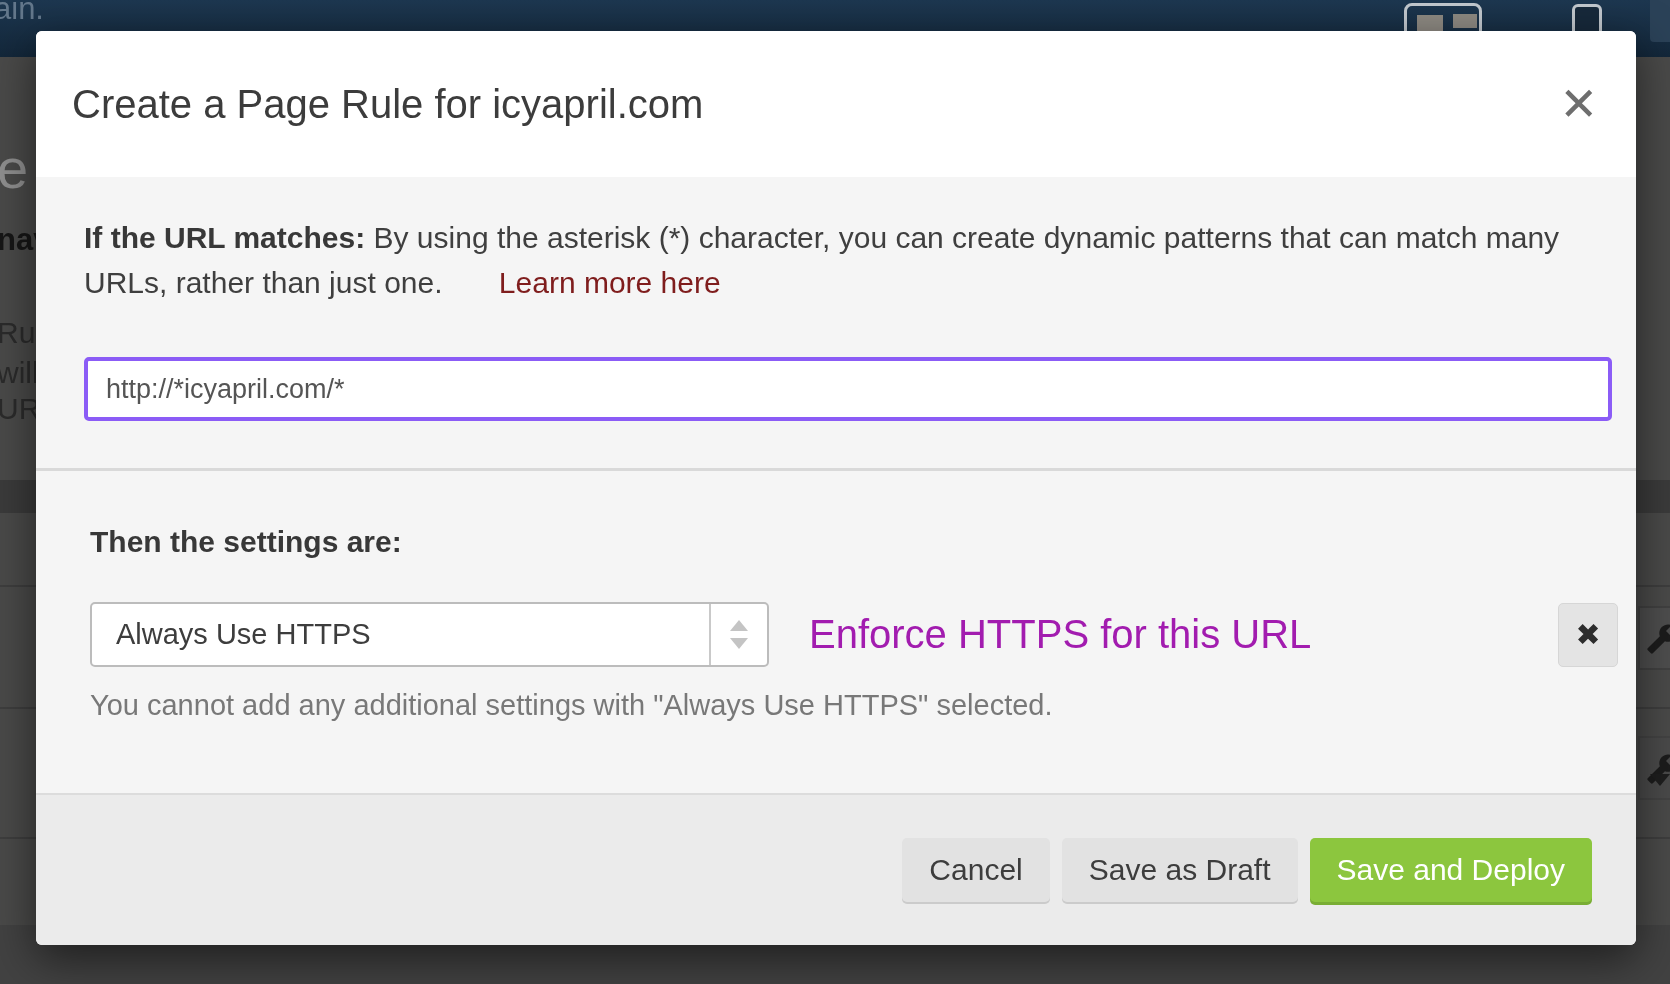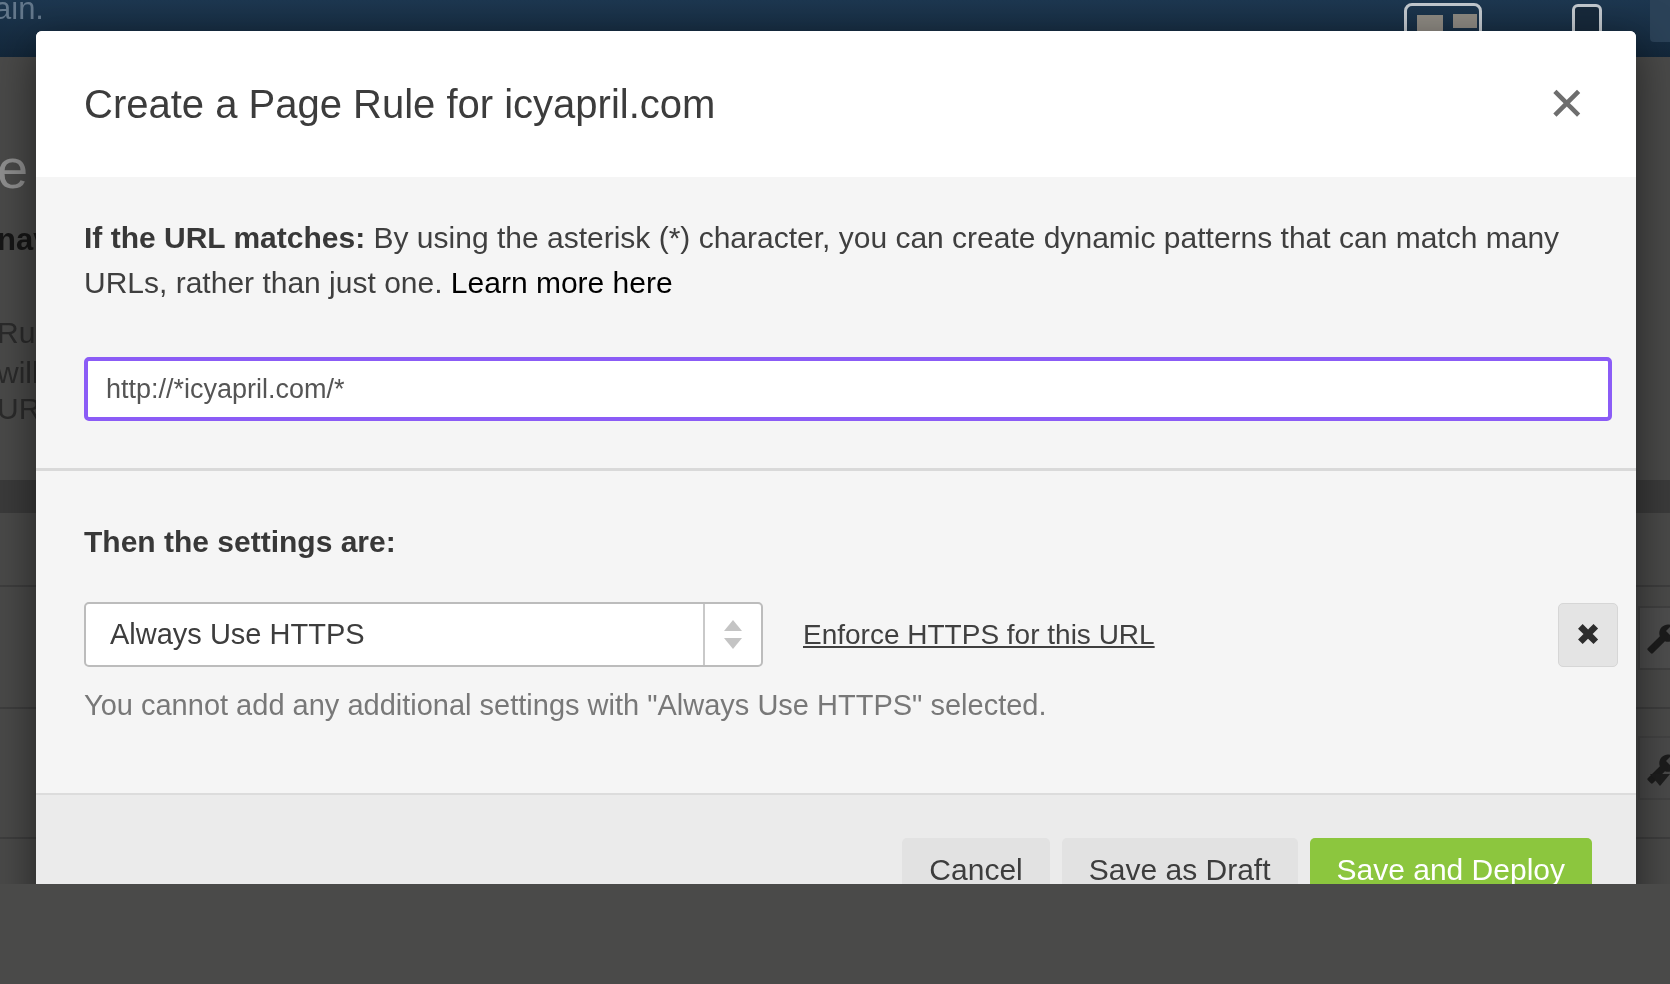--- a/index.html
+++ b/index.html
@@ -1,18 +1,18 @@
 <!DOCTYPE html>
 <html><head>
 <meta charset="utf-8">
 <style>
   * { margin:0; padding:0; box-sizing:border-box; }
   html,body { width:1670px; height:984px; overflow:hidden; }
   body { font-family:"Liberation Sans","DejaVu Sans",sans-serif; background:#4a4a49; }
-  .stage { position:relative; width:1670px; height:884px; overflow:hidden; }
+  .stage { position:relative; width:1670px; height:984px; overflow:hidden; }
 
   
   .bg { position:absolute; inset:0; z-index:1; }
   .topbar { position:absolute; left:0; top:0; width:1670px; height:57px;
             background:linear-gradient(#1d3750,#13273a); }
   .topbar-frag { position:absolute; left:-6px; top:-9px; font-size:31px; color:#64788c; }
   .grid-icon { position:absolute; left:1404px; top:3px; width:78px; height:54px;
                border:3px solid #c2c8ce; border-radius:8px; }
   .grid-icon .sq  { position:absolute; left:10px; top:9px;  width:26px; height:31px; background:#8d8982; }
   .grid-icon .b1  { position:absolute; left:46px; top:8px;  width:24px; height:14px; background:#8d8982; }
@@ -43,48 +43,48 @@
   .caret-frag { position:absolute; left:1650px; top:774px; width:0; height:0;
                 border-left:10px solid transparent; border-right:10px solid transparent;
                 border-top:12px solid #1e1e1e; }
 
   
   .modal { position:absolute; left:36px; top:31px; width:1600px; height:914px; z-index:10;
            background:#f5f5f5; border-radius:6px; overflow:hidden;
            box-shadow:0 14px 45px rgba(0,0,0,.55); display:flex; flex-direction:column; }
 
   .modal-header { height:146px; flex:0 0 146px; background:#ffffff;
-                  display:flex; align-items:center; padding:0 48px; }
+                  display:flex; align-items:center; padding:0 36px; }
   .modal-title { font-size:40px; font-weight:400; color:#3c3c3c; }
   .close-x { margin-left:auto; font-size:46px; color:#6e6e6e; line-height:1;
              background:none; border:none; cursor:pointer; padding:0 2px;
              font-family:"DejaVu Sans",sans-serif; }
 
   .section-url { flex:0 0 294px; padding:38px 24px 0 48px; border-bottom:3px solid #d9d9d9; }
   .url-text { max-width:1480px; font-size:30px; line-height:45px; color:#3f3f3f; }
   .url-text b { color:#383838;margin-top:22px; }
-  .link { color:#000000; cursor:pointer; text-decoration:none; }
+  .link { color:#7f1d1d; cursor:pointer; text-decoration:none;margin-left:48px; }
   .url-input { display:block; width:100%; height:64px; margin-top:52px;
                border:4px solid #8b5cf6; border-radius:5px; background:#fff;
                font-size:27px; color:#555; padding:0 18px;
                font-family:"Liberation Sans","DejaVu Sans",sans-serif; }
 
-  .section-settings { flex:0 0 322px; padding:54px 18px 9px 48px; }
+  .section-settings { flex:0 0 322px; padding:54px 18px 9px 48px;margin-left:6px; }
   .settings-heading { font-size:30px; font-weight:700; color:#383838; }
   .settings-row { margin-top:43px; display:flex; align-items:center;justify-content:space-between; }
   .select-box { width:679px; height:65px; background:#fff; border:2px solid #bcbcbc;
                 border-radius:5px; display:flex; align-items:center; cursor:pointer; }
   .select-value { flex:1; padding-left:24px; font-size:29px; color:#3d3d3d; }
   .select-arrows { width:58px; height:100%; border-left:2px solid #c9c9c9;
                    display:flex; flex-direction:column; align-items:center; justify-content:center; gap:7px; }
   .tri-up { width:0; height:0; border-left:9px solid transparent; border-right:9px solid transparent;
             border-bottom:11px solid #c4c4c4; }
   .tri-dn { width:0; height:0; border-left:9px solid transparent; border-right:9px solid transparent;
             border-top:11px solid #c4c4c4; }
-  .setting-desc { margin-left:40px; font-size:28px; color:#404040;text-decoration:underline; }
+  .setting-desc { margin-left:40px; font-size:40px; color:#a21caf; }
   .remove-btn { margin-left:auto; width:60px; height:64px; background:#e4e4e4;
                 border:1px solid #d6d6d6; border-radius:5px; cursor:pointer;
                 font-size:30px; color:#2d2d2d; line-height:1;
                 font-family:"DejaVu Sans",sans-serif; }
   .settings-note { margin-top:22px; font-size:29px; color:#787878; }
 
   .modal-footer { flex:1; background:#ebebeb; border-top:2px solid #dcdcdc;
                   display:flex; align-items:center; justify-content:flex-end;
                   gap:12px; padding-right:44px; }
   .btn { height:64px; padding:0 27px; font-size:30px; border:none; border-radius:5px;

